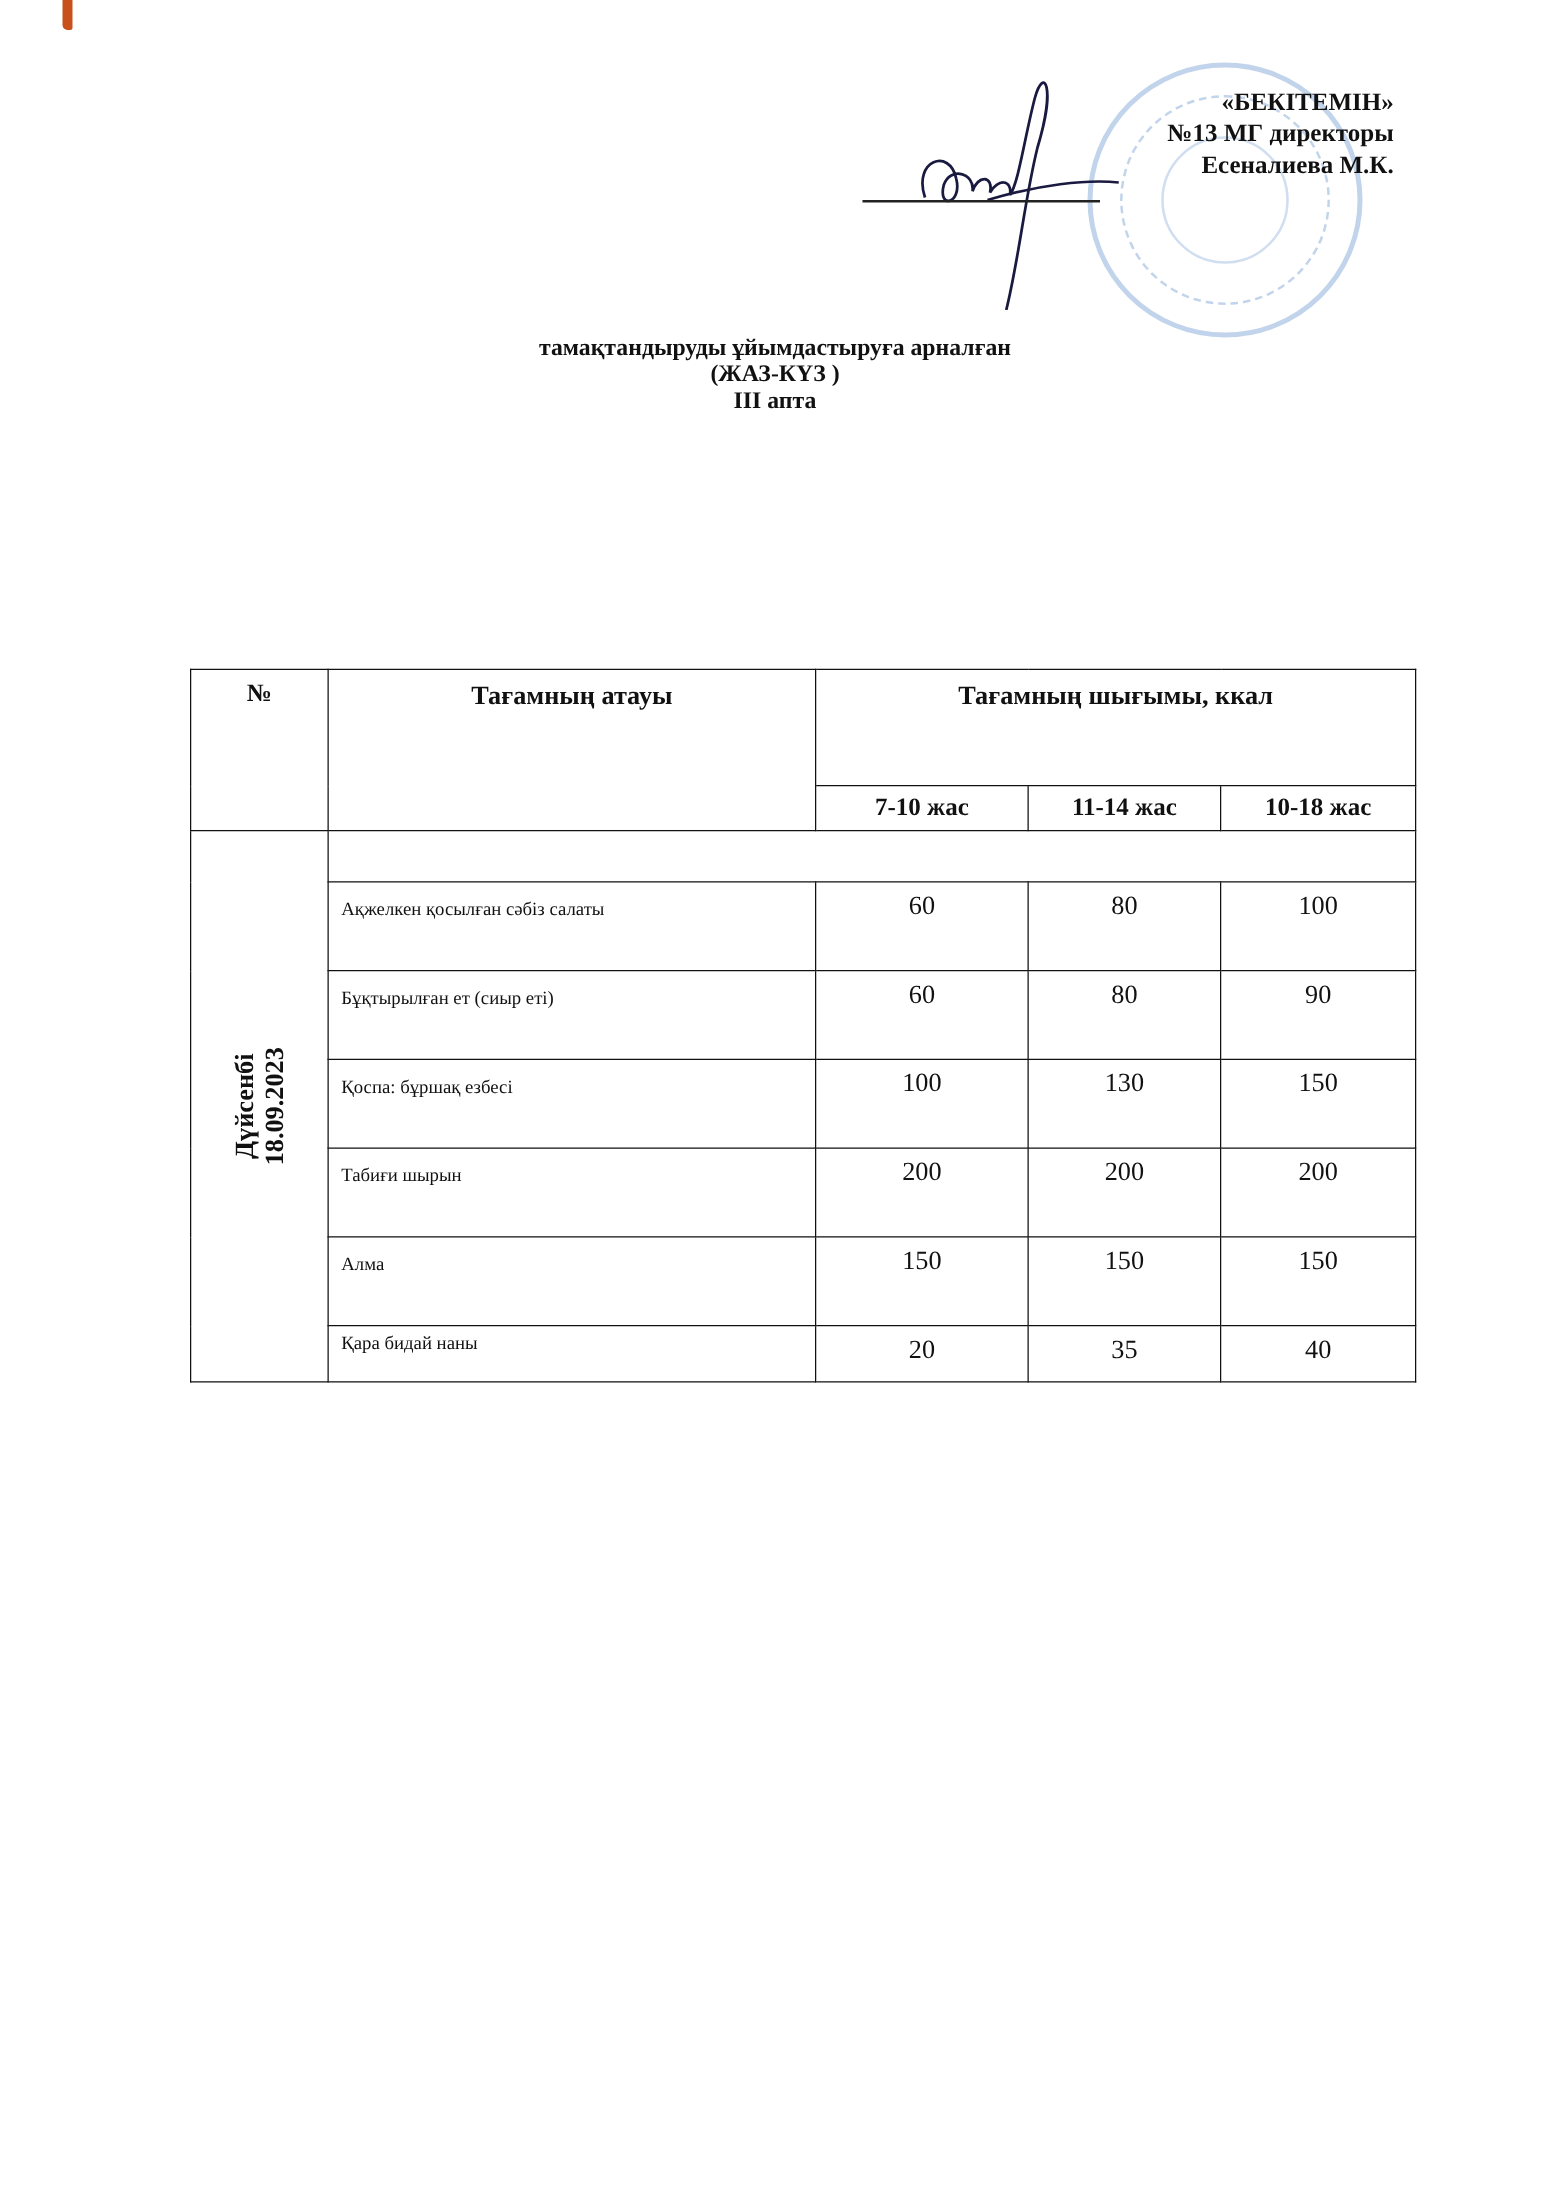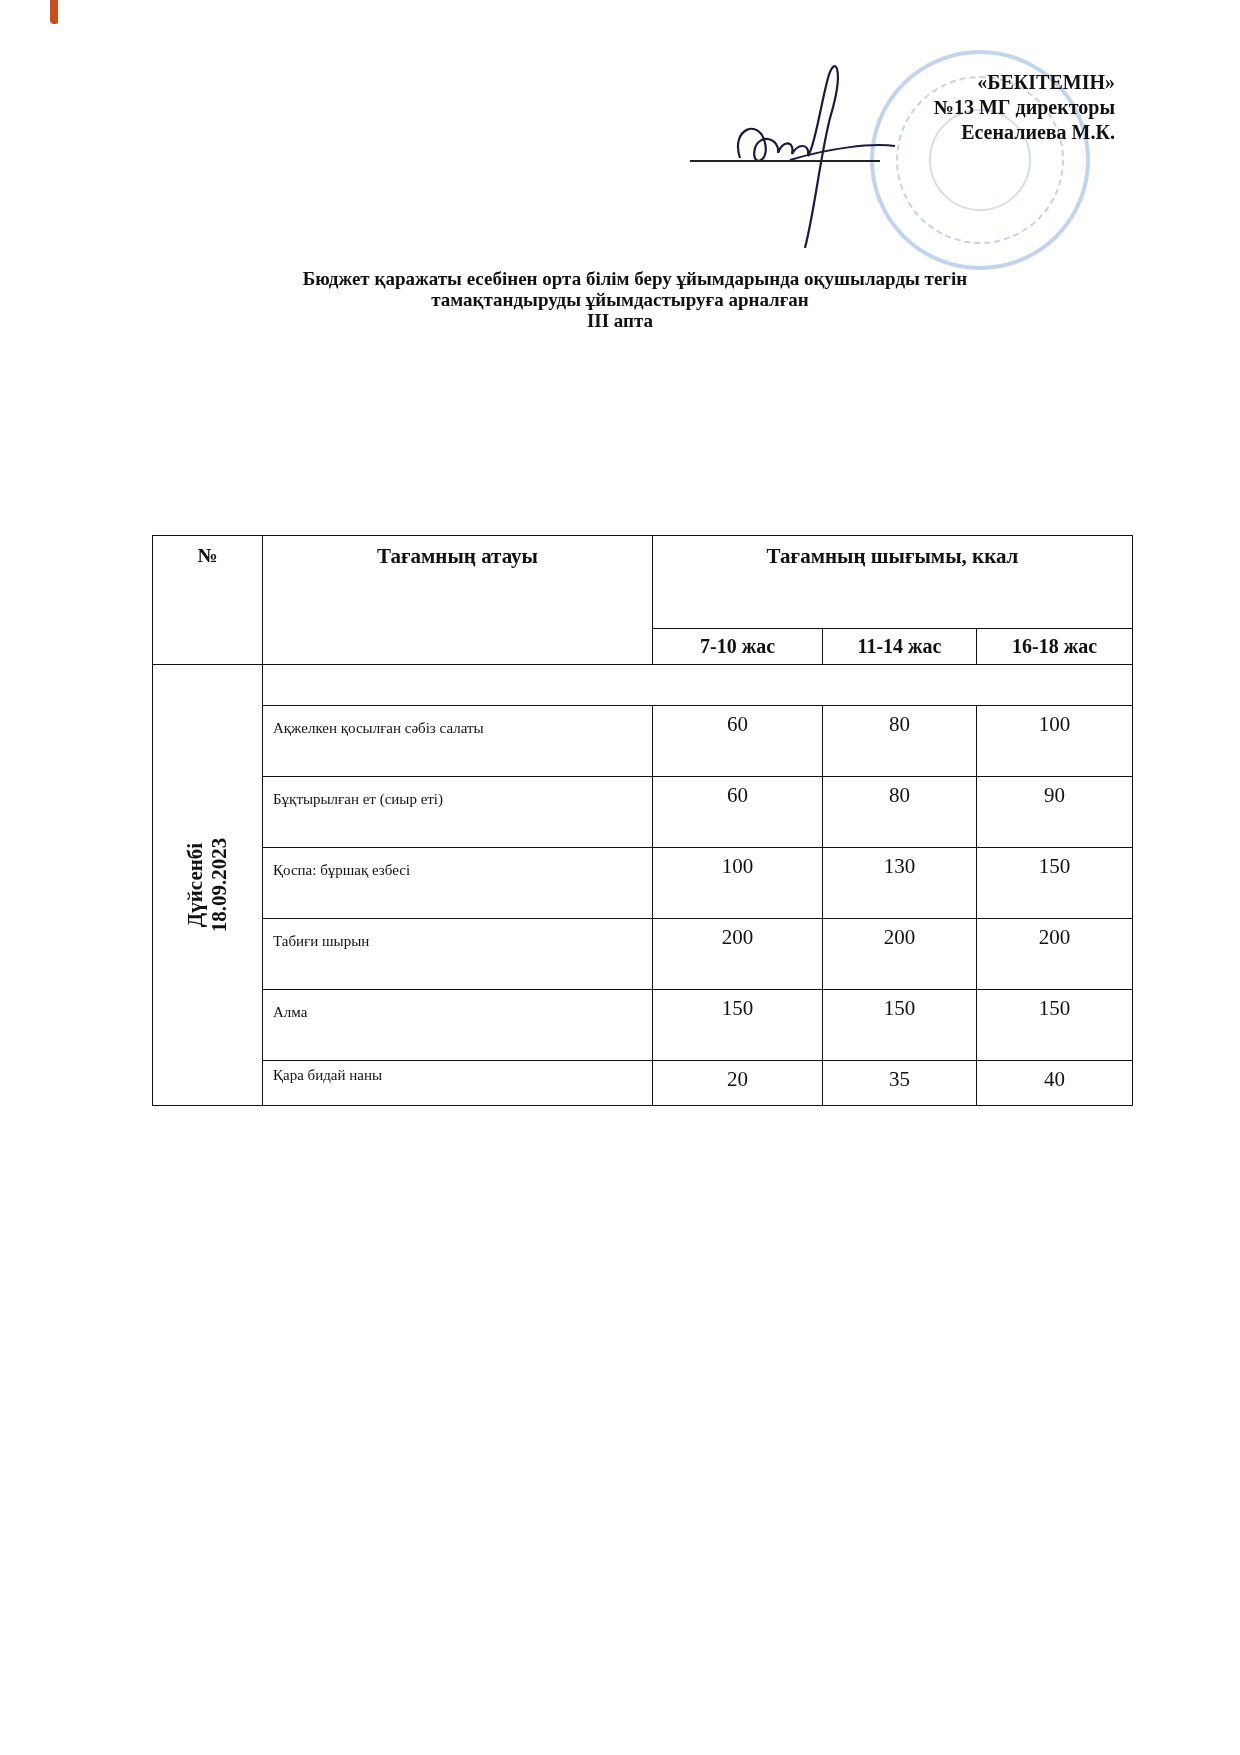--- a/index.html
+++ b/index.html
@@ -159,36 +159,36 @@
   </svg>
   <div class="sign-line"></div>
   <div class="approval-text">
     <div>«БЕКІТЕМІН»</div>
     <div>№13 МГ директоры</div>
     <div>Есеналиева М.К.</div>
   </div>
 </div>
 
 <div class="title-block">
-  <div class="t1">Бюджет қаражаты есебінен орта білім беру ұйымдарында оқушыларды тегін</div>
   <div>тамақтандыруды ұйымдастыруға арналған</div>
+  <div>(ЖАЗ-КҮЗ )</div>
   <div>ІІІ апта</div>
 </div>
 
 <table class="menu">
   <tbody>
       <tr>
     <th class="h-no" rowspan="2">№</th>
     <th class="h-name" rowspan="2">Тағамның атауы</th>
     <th class="h-yield" colspan="3">Тағамның шығымы, ккал</th>
   </tr>
   <tr>
     <th class="h-age c-age1">7-10 жас</th>
     <th class="h-age c-age2">11-14 жас</th>
-    <th class="h-age c-age3">16-18 жас</th>
+    <th class="h-age c-age3">10-18 жас</th>
   </tr>
   <tr class="spacer-row">
     <td class="day-cell" rowspan="7">
       <div class="day-label">
         <div>Дүйсенбі</div>
         <div>18.09.2023</div>
       </div>
     </td>
     <td colspan="4"></td>
   </tr>

